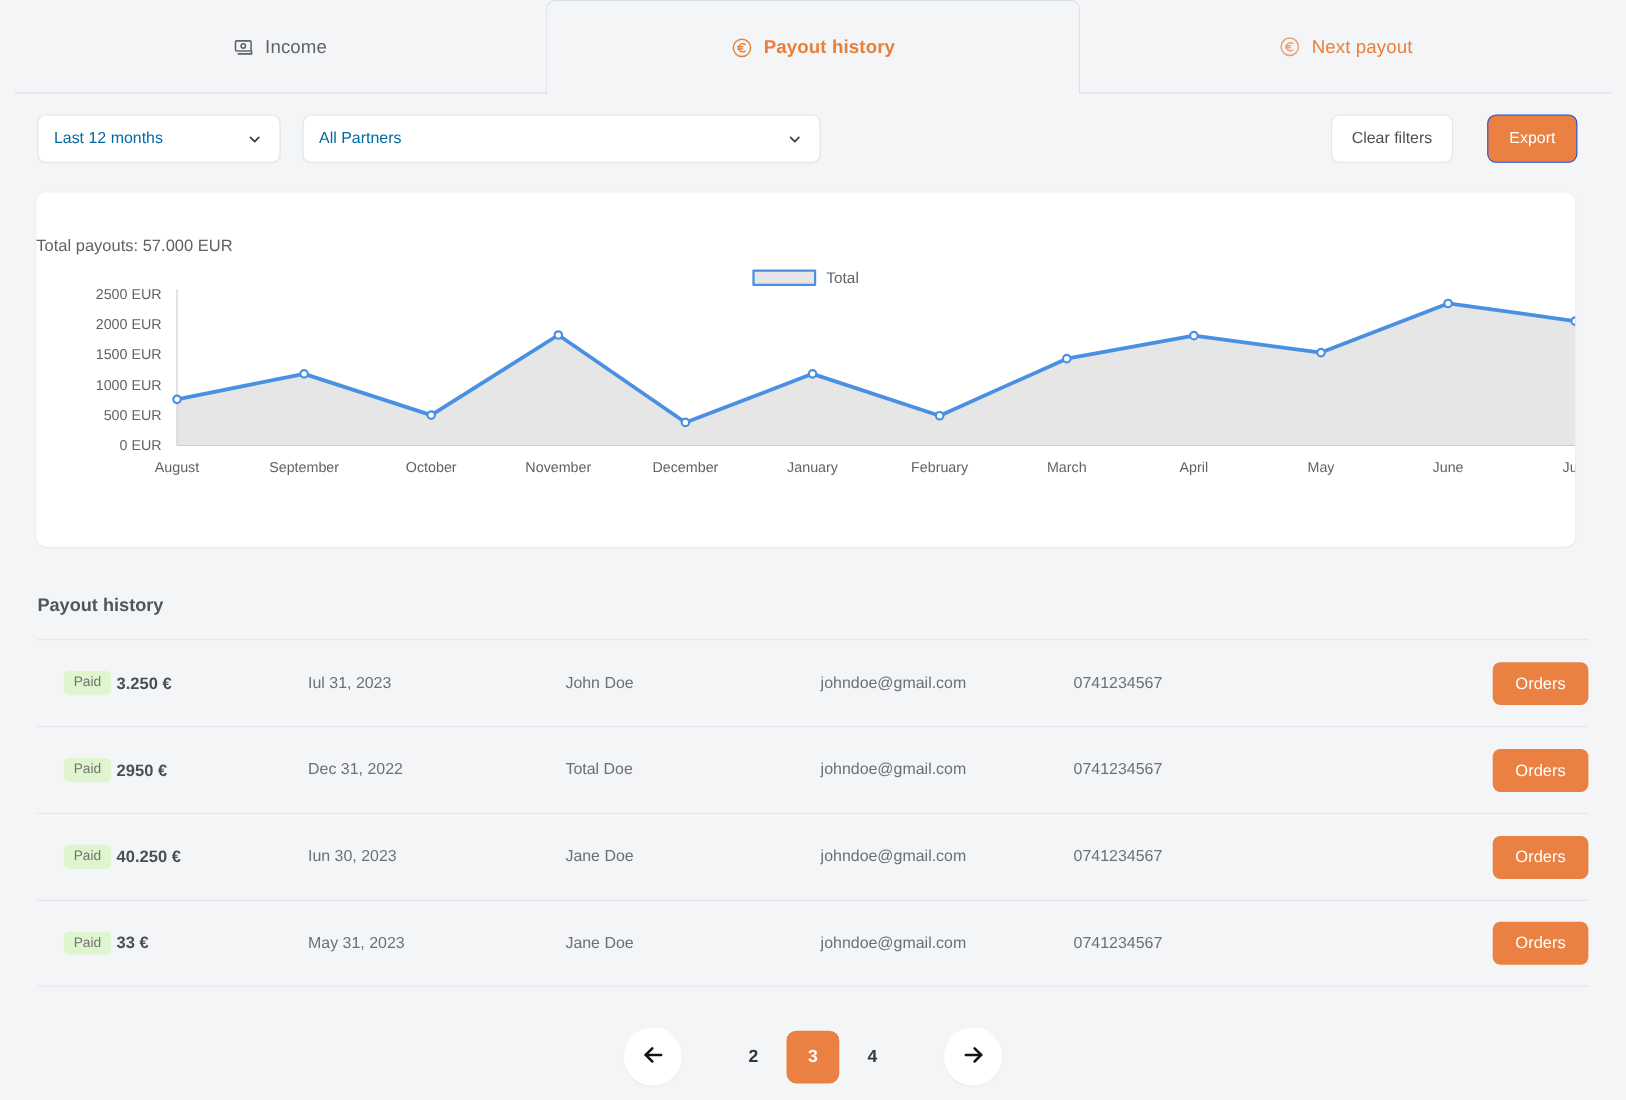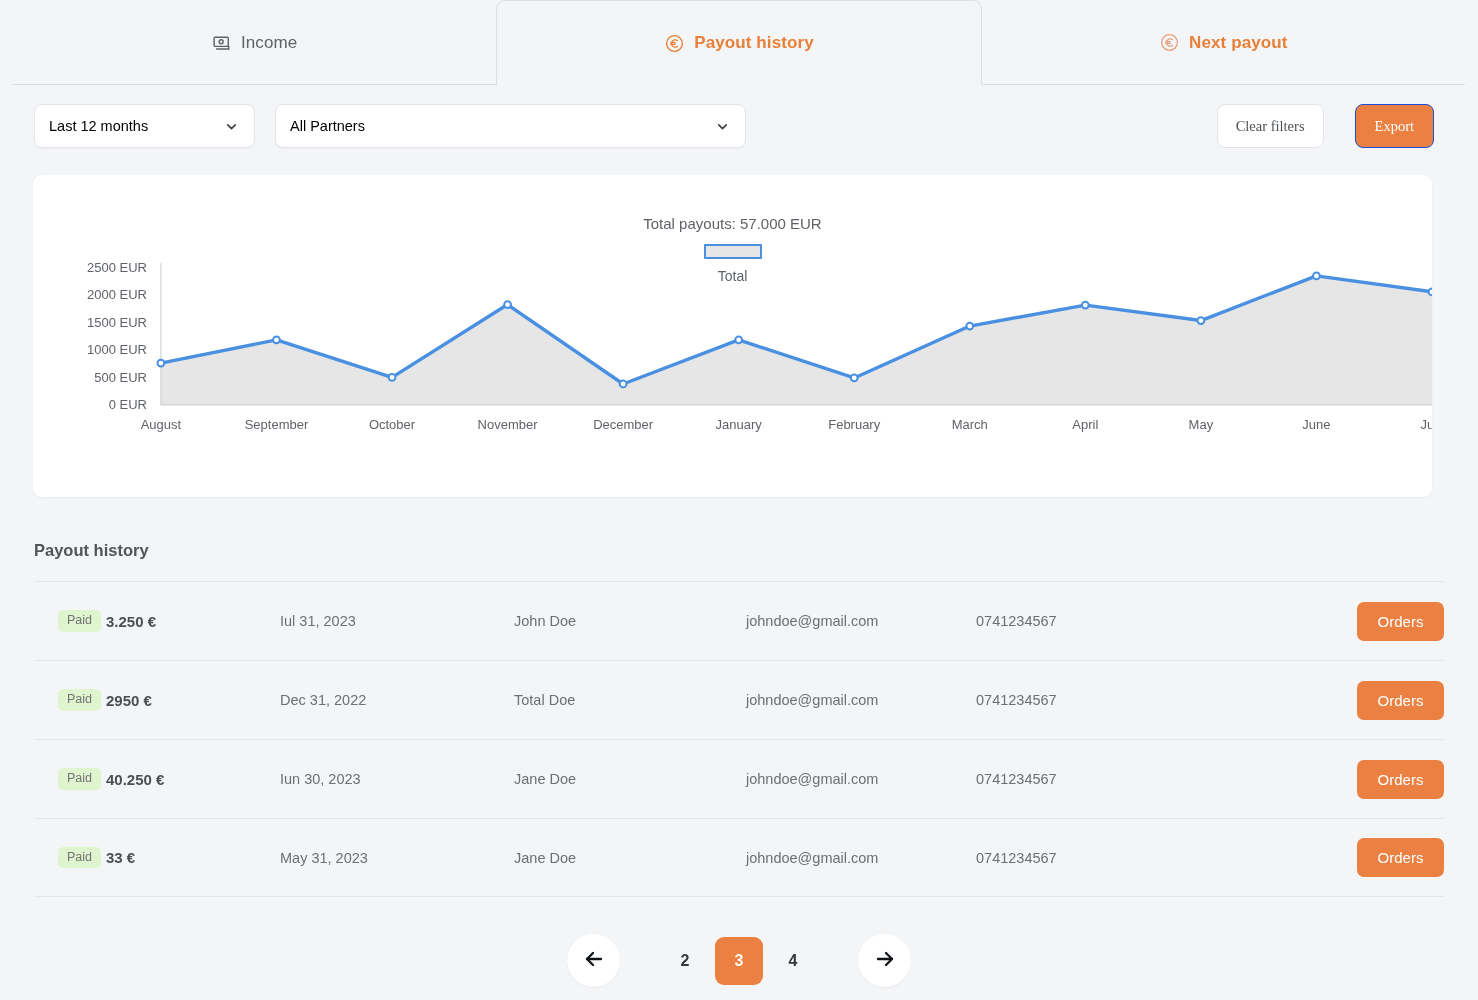--- a/index.html
+++ b/index.html
@@ -36,21 +36,21 @@
     font-size: 17px;
     color: #5f6368;
     letter-spacing: .1px;
     position: relative;
     z-index: 2;
     cursor: pointer;
     background: transparent;
     border: 0;
     font-family: inherit;
   }
-  .tab.accent { color: #e8803a; font-weight: bold; }
+  .tab.accent { color: #e8803a; font-weight: normal; }
   .tab.active {
     background: #f4f5f7;
     border: 1px solid #dcdfe3;
     border-bottom: 1px solid #f4f5f7;
     border-radius: 9px 9px 0 0;
     margin-bottom: -1px;
     font-weight: bold;
   }
   .tab .ticon { display: inline-flex; align-items: center; }
 
@@ -64,33 +64,33 @@
   .select {
     height: 44px;
     background: #ffffff;
     border: 1px solid #e2e5e9;
     border-radius: 8px;
     display: flex;
     align-items: center;
     justify-content: space-between;
     padding: 0 15px 0 14px;
     font-size: 14.5px;
-    color: #000000;
+    color: #0369a1;
     cursor: pointer;
     box-shadow: 0 1px 1px rgba(16,24,40,.03);
   }
   .select.sm { width: 221px; }
   .select.lg { width: 471px; }
   .chev { display: inline-flex; }
   .spacer { flex: 1 1 auto; }
   .btn {
     height: 44px;
     border-radius: 8px;
     font-size: 14.5px;
-    font-family: Liberation Serif, serif;
+    font-family: Liberation Sans, sans-serif;
     cursor: pointer;
     display: inline-flex;
     align-items: center;
     justify-content: center;
   }
   .btn-clear {
     background: #ffffff;
     border: 1px solid #e2e5e9;
     color: #4c5156;
     padding: 0 18px;
@@ -106,32 +106,31 @@
   
   .chart-card {
     margin: 8px 46px 0 33px;
     background: #ffffff;
     border-radius: 9px;
     height: 322px;
     box-shadow: 0 1px 2px rgba(16,24,40,.05);
     position: relative;
   }
   .chart-title {
-    text-align: center;
+    text-align: left;
     font-size: 15px;
     color: #5f6368;
     padding-top: 40px;
   }
   .chart-legend {
     display: flex;
     align-items: center;
     justify-content: center;
     gap: 9px;
     margin-top: 12px;
-    flex-direction: column;
   }
   .legend-swatch {
     width: 58px; height: 15px;
     background: #e6e6e6;
     border: 2.5px solid #4a90e2;
     border-radius: 1px;
   }
   .legend-label { font-size: 14px; color: #5f6368; }
 
   .plot-wrap {

